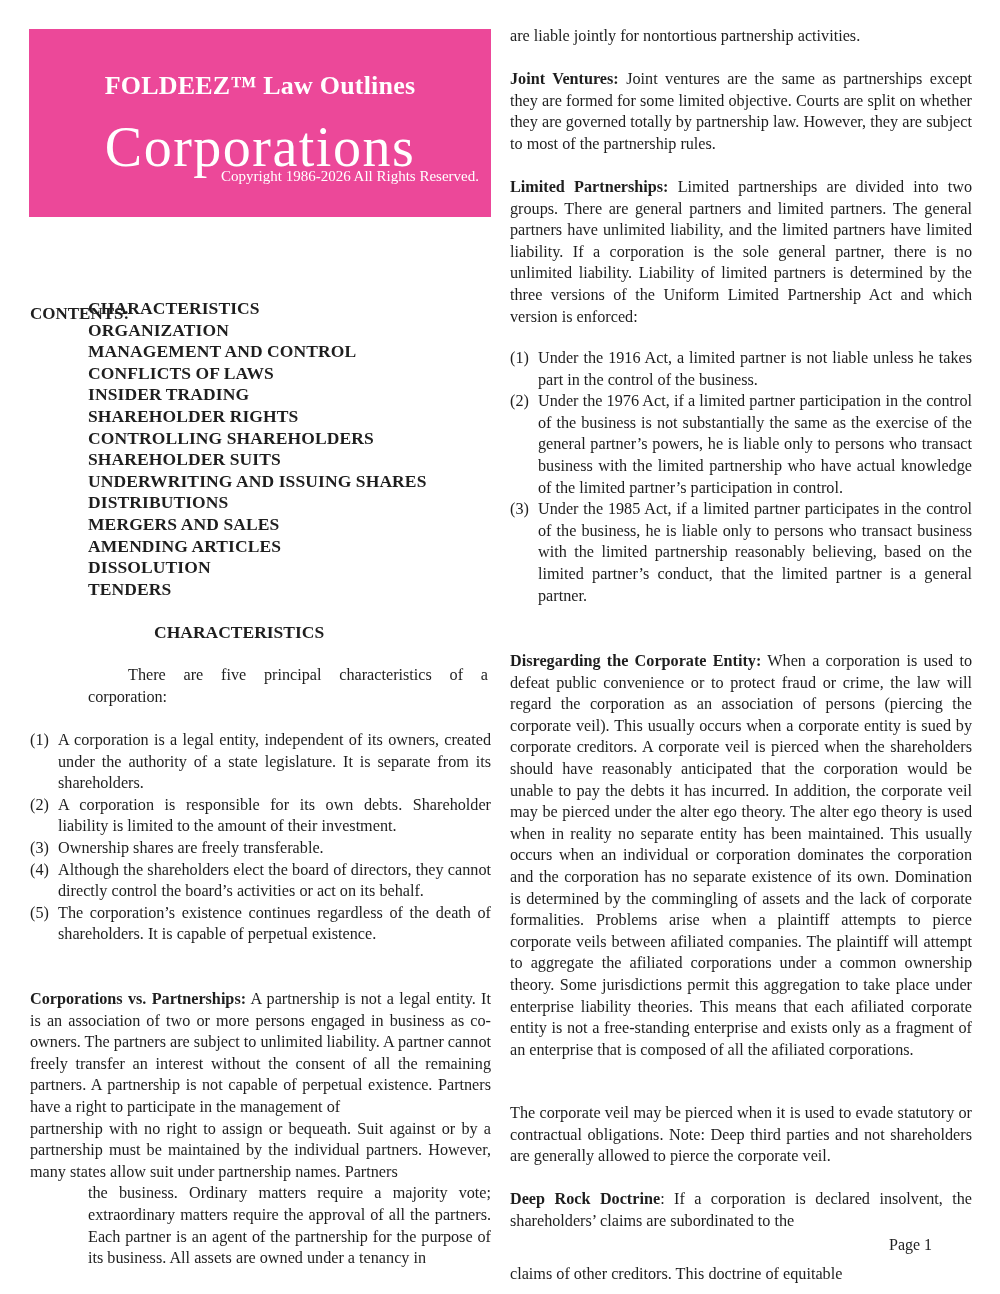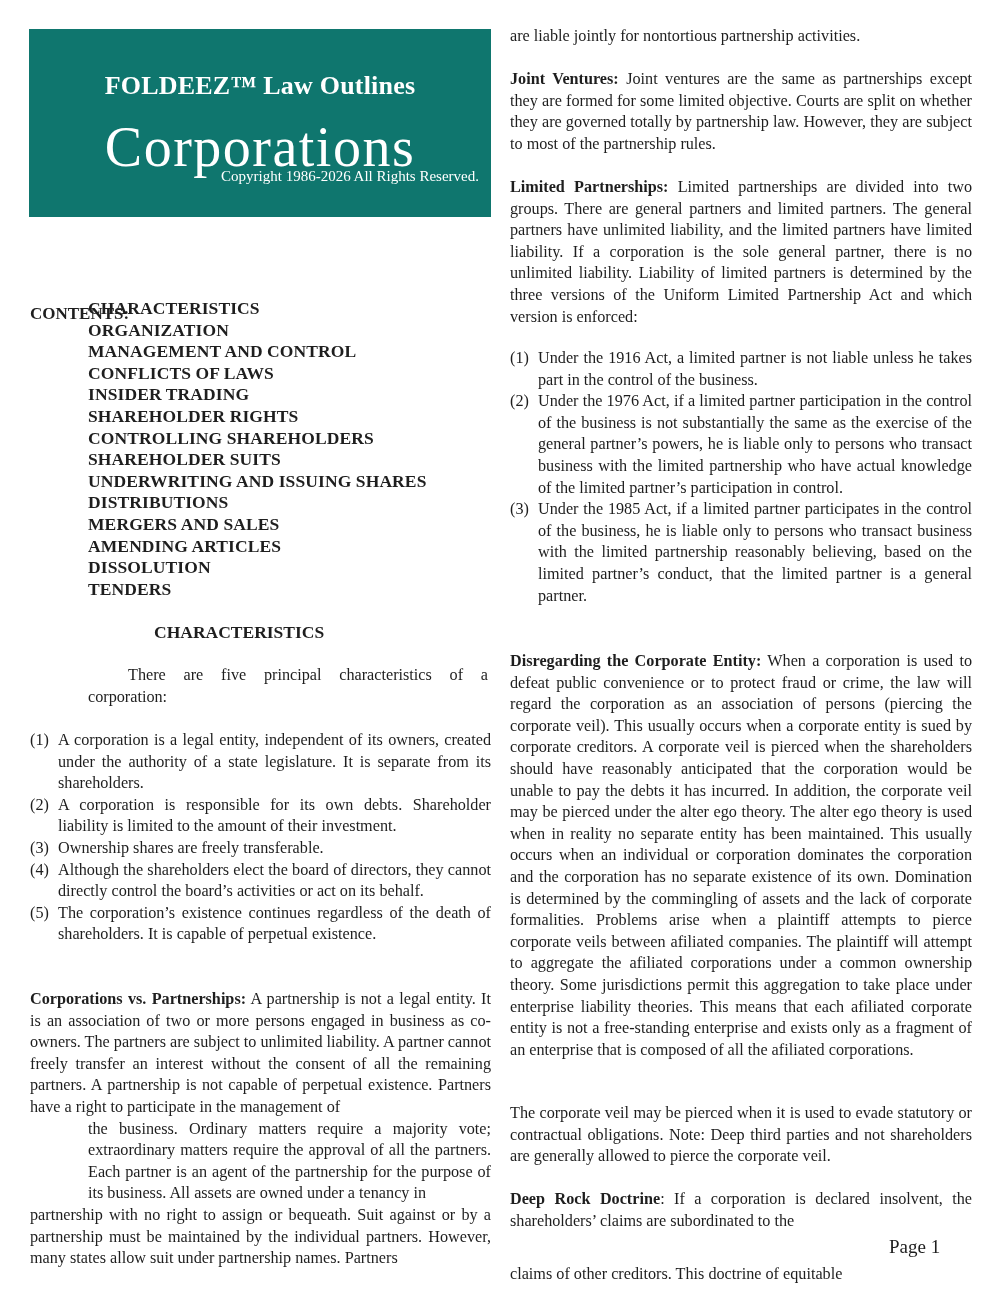--- a/index.html
+++ b/index.html
@@ -6,21 +6,21 @@
   body {
     width: 1000px; height: 1294px; position: relative; overflow: hidden;
     font-family: "Liberation Serif", "DejaVu Serif", serif;
     color: #1e1e1e;
   }
   .col { position: absolute; top: 0; }
   .col-right { left: 510px; width: 462px; }
 
   .title-box {
     position: absolute; left: 29px; top: 29px; width: 462px; height: 188px;
-    background: #0f766e; color: #ffffff; text-align: center;
+    background: #ec4899; color: #ffffff; text-align: center;
   }
   .title-box .brand { position: absolute; left: 0; right: 0; top: 42px; font-size: 26px; font-weight: bold; letter-spacing: 0.2px; }
   .title-box .main { position: absolute; left: 0; right: 0; top: 86px; font-size: 56px; font-weight: normal; letter-spacing: 1.5px; line-height: 64px; }
   .title-box .copy { position: absolute; left: 0; right: 12px; top: 139px; font-size: 15px; text-align: right; }
 
   .contents-label { position: absolute; left: 30px; top: 258px; font-size: 17px; font-weight: bold; margin-top: 46px; }
   .toc { position: absolute; left: 88px; top: 298px; margin: 0; padding: 0; list-style: none; }
   .toc li { font-size: 17.5px; font-weight: bold; line-height: 21.6px; letter-spacing: 0.1px; }
 
   .section-heading { position: absolute; left: 154px; top: 622px; font-size: 17.5px; font-weight: bold; }
@@ -29,21 +29,21 @@
   .bold-lead { font-weight: bold; }
 
   .intro { position: absolute; left: 88px; top: 665px; width: 400px; }
   .intro .first { text-indent: 40px; }
 
   .numlist { margin: 0; padding: 0; list-style: none; }
   .numlist li { display: flex; font-size: 16.2px; line-height: 21.6px; text-align: justify; }
   .numlist .num { flex: 0 0 auto; width: 28px; }
   .numlist .txt { flex: 1 1 auto; }
 
-  .page-num { position: absolute; left: 889px; top: 1236px; font-size: 19px; }
+  .page-num { position: absolute; left: 889px; top: 1236px; font-size: 16px; }
 </style>
 </head>
 <body>
 
 <div class="title-box">
   <div class="brand">FOLDEEZ™ Law Outlines</div>
   <div class="main">Corporations</div>
   <div class="copy">Copyright 1986-2026 All Rights Reserved.</div>
 </div>
 
@@ -89,22 +89,22 @@
       <span class="txt">Although the shareholders elect the board of directors, they cannot directly control the board’s activities or act on its behalf.</span>
     </li>
   <li>
       <span class="num">(5)</span>
       <span class="txt">The corporation’s existence continues regardless of the death of shareholders. It is capable of perpetual existence.</span>
     </li>
 </ul>
 
 <div style="position:absolute; left:30px; top:989px; width:461px;">
   <p class="p"><span class="bold-lead">Corporations vs. Partnerships:</span> <span>A partnership is not a legal entity. It is an association of two or more persons engaged in business as co-owners. The partners are subject to unlimited liability. A partner cannot freely transfer an interest without the consent of all the remaining partners. A partnership is not capable of perpetual existence. Partners have a right to participate in the management of</span></p>
+  <p class="p">partnership with no right to assign or bequeath. Suit against or by a partnership must be maintained by the individual partners. However, many states allow suit under partnership names. Partners</p>
   <p class="p" style="padding-left:58px;">the business. Ordinary matters require a majority vote; extraordinary matters require the approval of all the partners. Each partner is an agent of the partnership for the purpose of its business. All assets are owned under a tenancy in</p>
-  <p class="p">partnership with no right to assign or bequeath. Suit against or by a partnership must be maintained by the individual partners. However, many states allow suit under partnership names. Partners</p>
 </div>
 
 <div class="col col-right">
   <p class="p" style="position:absolute; top:26px; width:462px;">are liable jointly for nontortious partnership activities.</p>
 
   <p class="p" style="position:absolute; top:69px; width:462px;"><span class="bold-lead">Joint Ventures:</span> <span>Joint ventures are the same as partnerships except they are formed for some limited objective. Courts are split on whether they are governed totally by partnership law. However, they are subject to most of the partnership rules.</span></p>
 
   <p class="p" style="position:absolute; top:177px; width:462px;"><span class="bold-lead">Limited Partnerships:</span> <span>Limited partnerships are divided into two groups. There are general partners and limited partners. The general partners have unlimited liability, and the limited partners have limited liability. If a corporation is the sole general partner, there is no unlimited liability. Liability of limited partners is determined by the three versions of the Uniform Limited Partnership Act and which version is enforced:</span></p>
 
   <ul class="numlist" style="position:absolute; top:348px; width:462px;">

